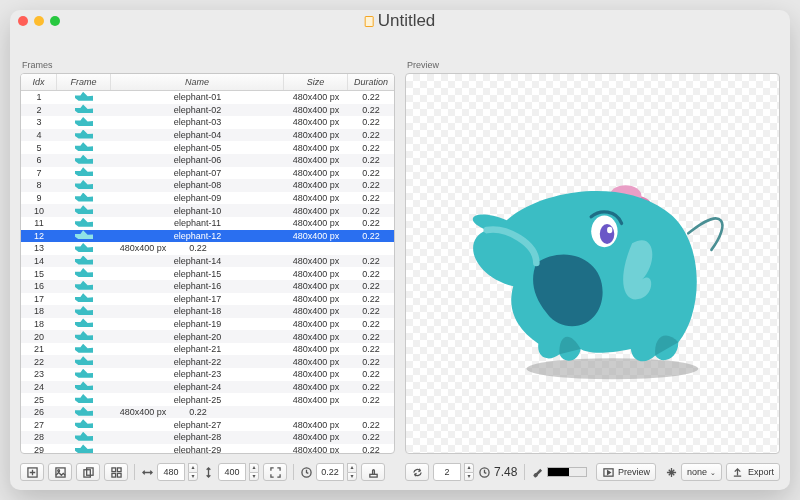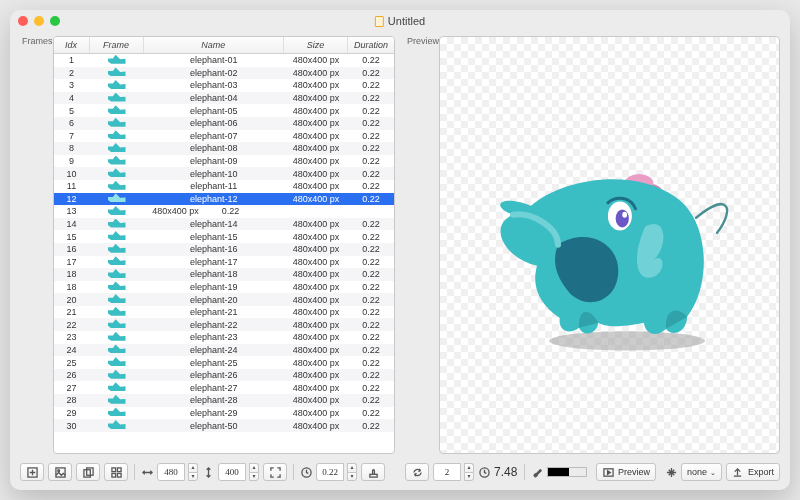--- a/index.html
+++ b/index.html
@@ -4,24 +4,24 @@
 <style>
   * { box-sizing: border-box; margin: 0; padding: 0; font-family: -apple-system, BlinkMacSystemFont, "Helvetica Neue", Arial, sans-serif; }
   body { background: #e8e8e8; width: 800px; height: 500px; overflow: hidden; display: flex; align-items: center; justify-content: center; }
   .shell { width: 780px; height: 480px; background: #ececec; border-radius: 10px; box-shadow: 0 10px 30px rgba(0,0,0,0.2); display: flex; flex-direction: column; overflow: hidden; }
   .titlebar { height: 22px; display: flex; align-items: center; padding: 0 8px; position: relative; }
   .traffic { display: flex; gap: 6px; }
   .dot { width: 10px; height: 10px; border-radius: 50%; }
   .dot.red { background: #ff5f57; }
   .dot.yel { background: #febc2e; }
   .dot.grn { background: #28c840; }
-  .title { position: absolute; left: 50%; transform: translateX(-50%); font-size: 11px; color: #444; display: flex; align-items: center; gap: 4px; }
+  .title { position: absolute; left: 50%; transform: translateX(-50%); font-size: 17px; color: #444; display: flex; align-items: center; gap: 4px; }
   .title .doc-icon { width: 9px; height: 11px; border: 1px solid #f5a623; border-radius: 1px; background: #fff3d6; position: relative; }
   .content { flex: 1; display: flex; padding: 4px 10px 8px 10px; gap: 10px; min-height: 0; }
-  .panel { flex: 1; display: flex; flex-direction: row; min-width: 0; }
+  .panel { flex: 1; display: flex; flex-direction: column; min-width: 0; margin-top: 24px; }
   .panel-label { font-size: 9px; color: #666; margin-bottom: 3px; padding-left: 2px; }
   .panel-body { flex: 1; background: #fff; border: 1px solid #c8c8c8; border-radius: 4px; overflow: hidden; min-height: 0; display: flex; flex-direction: column; }
   .thead { display: flex; background: linear-gradient(#fdfdfd,#f1f1f1); border-bottom: 1px solid #d0d0d0; font-size: 9px; color: #444; }
   .th { padding: 3px 0; text-align: center; border-right: 1px solid #e0e0e0; font-style: italic; }
   .th:last-child { border-right: none; }
   .c-idx { width: 36px; }
   .c-frame { width: 54px; }
   .c-name { flex: 1; }
   .c-size { width: 64px; }
   .c-dur { width: 46px; }
@@ -46,21 +46,21 @@
   svg.elephant { width: 85%; height: 85%; }
   
   .toolbar-row { display: flex; gap: 10px; padding: 0 10px 8px 10px; height: 28px; }
   .toolbar { flex: 1; display: flex; align-items: center; gap: 4px; font-size: 9px; color: #333; }
   .btn { height: 18px; min-width: 20px; padding: 0 5px; background: linear-gradient(#fefefe,#f0f0f0); border: 1px solid #c5c5c5; border-radius: 3px; display: inline-flex; align-items: center; justify-content: center; font-size: 9px; color: #333; line-height: 1; }
   .btn.wide { min-width: 48px; gap: 4px; }
   .spin { display: inline-flex; flex-direction: column; margin-left: -1px; }
   .spin .ar { width: 10px; height: 9px; background: linear-gradient(#fefefe,#f0f0f0); border: 1px solid #c5c5c5; font-size: 6px; line-height: 7px; text-align: center; color: #555; }
   .spin .ar:first-child { border-radius: 0 3px 0 0; border-bottom: none; }
   .spin .ar:last-child { border-radius: 0 0 3px 0; }
-  .valbox { height: 18px; min-width: 28px; padding: 0 4px; border: 1px solid #c5c5c5; border-radius: 3px 0 0 3px; background: #fff; display: inline-flex; align-items: center; justify-content: center; font-size: 9px; font-family: Liberation Serif, serif; }
+  .valbox { height: 18px; min-width: 28px; padding: 0 4px; border: 1px solid #c5c5c5; border-radius: 3px 0 0 3px; background: #fff; display: inline-flex; align-items: center; justify-content: center; font-size: 9px; }
   .sep { width: 1px; height: 16px; background: #c8c8c8; margin: 0 2px; }
   .spacer { flex: 1; }
   .ico { display: inline-flex; align-items: center; justify-content: center; width: 12px; height: 12px; }
   .ico svg { width: 11px; height: 11px; stroke: #555; fill: none; stroke-width: 1.4; }
   .brush-swatch { width: 40px; height: 10px; background: linear-gradient(90deg,#000 0%, #000 55%, transparent 56%); border: 1px solid #bbb; }
 </style>
 </head>
 <body>
 
 <div class="shell">
@@ -259,21 +259,20 @@
             <div class="tr">
               <div class="td c-idx">25</div>
               <div class="td c-frame"><span class="thumb"></span></div>
               <div class="td c-name">elephant-25</div>
               <div class="td c-size">480x400 px</div>
               <div class="td c-dur">0.22</div>
             </div>
             <div class="tr">
               <div class="td c-idx">26</div>
               <div class="td c-frame"><span class="thumb"></span></div>
-              <div class="td c-name">elephant-26</div>
               <div class="td c-size">480x400 px</div>
               <div class="td c-dur">0.22</div>
             </div>
             <div class="tr">
               <div class="td c-idx">27</div>
               <div class="td c-frame"><span class="thumb"></span></div>
               <div class="td c-name">elephant-27</div>
               <div class="td c-size">480x400 px</div>
               <div class="td c-dur">0.22</div>
             </div>

